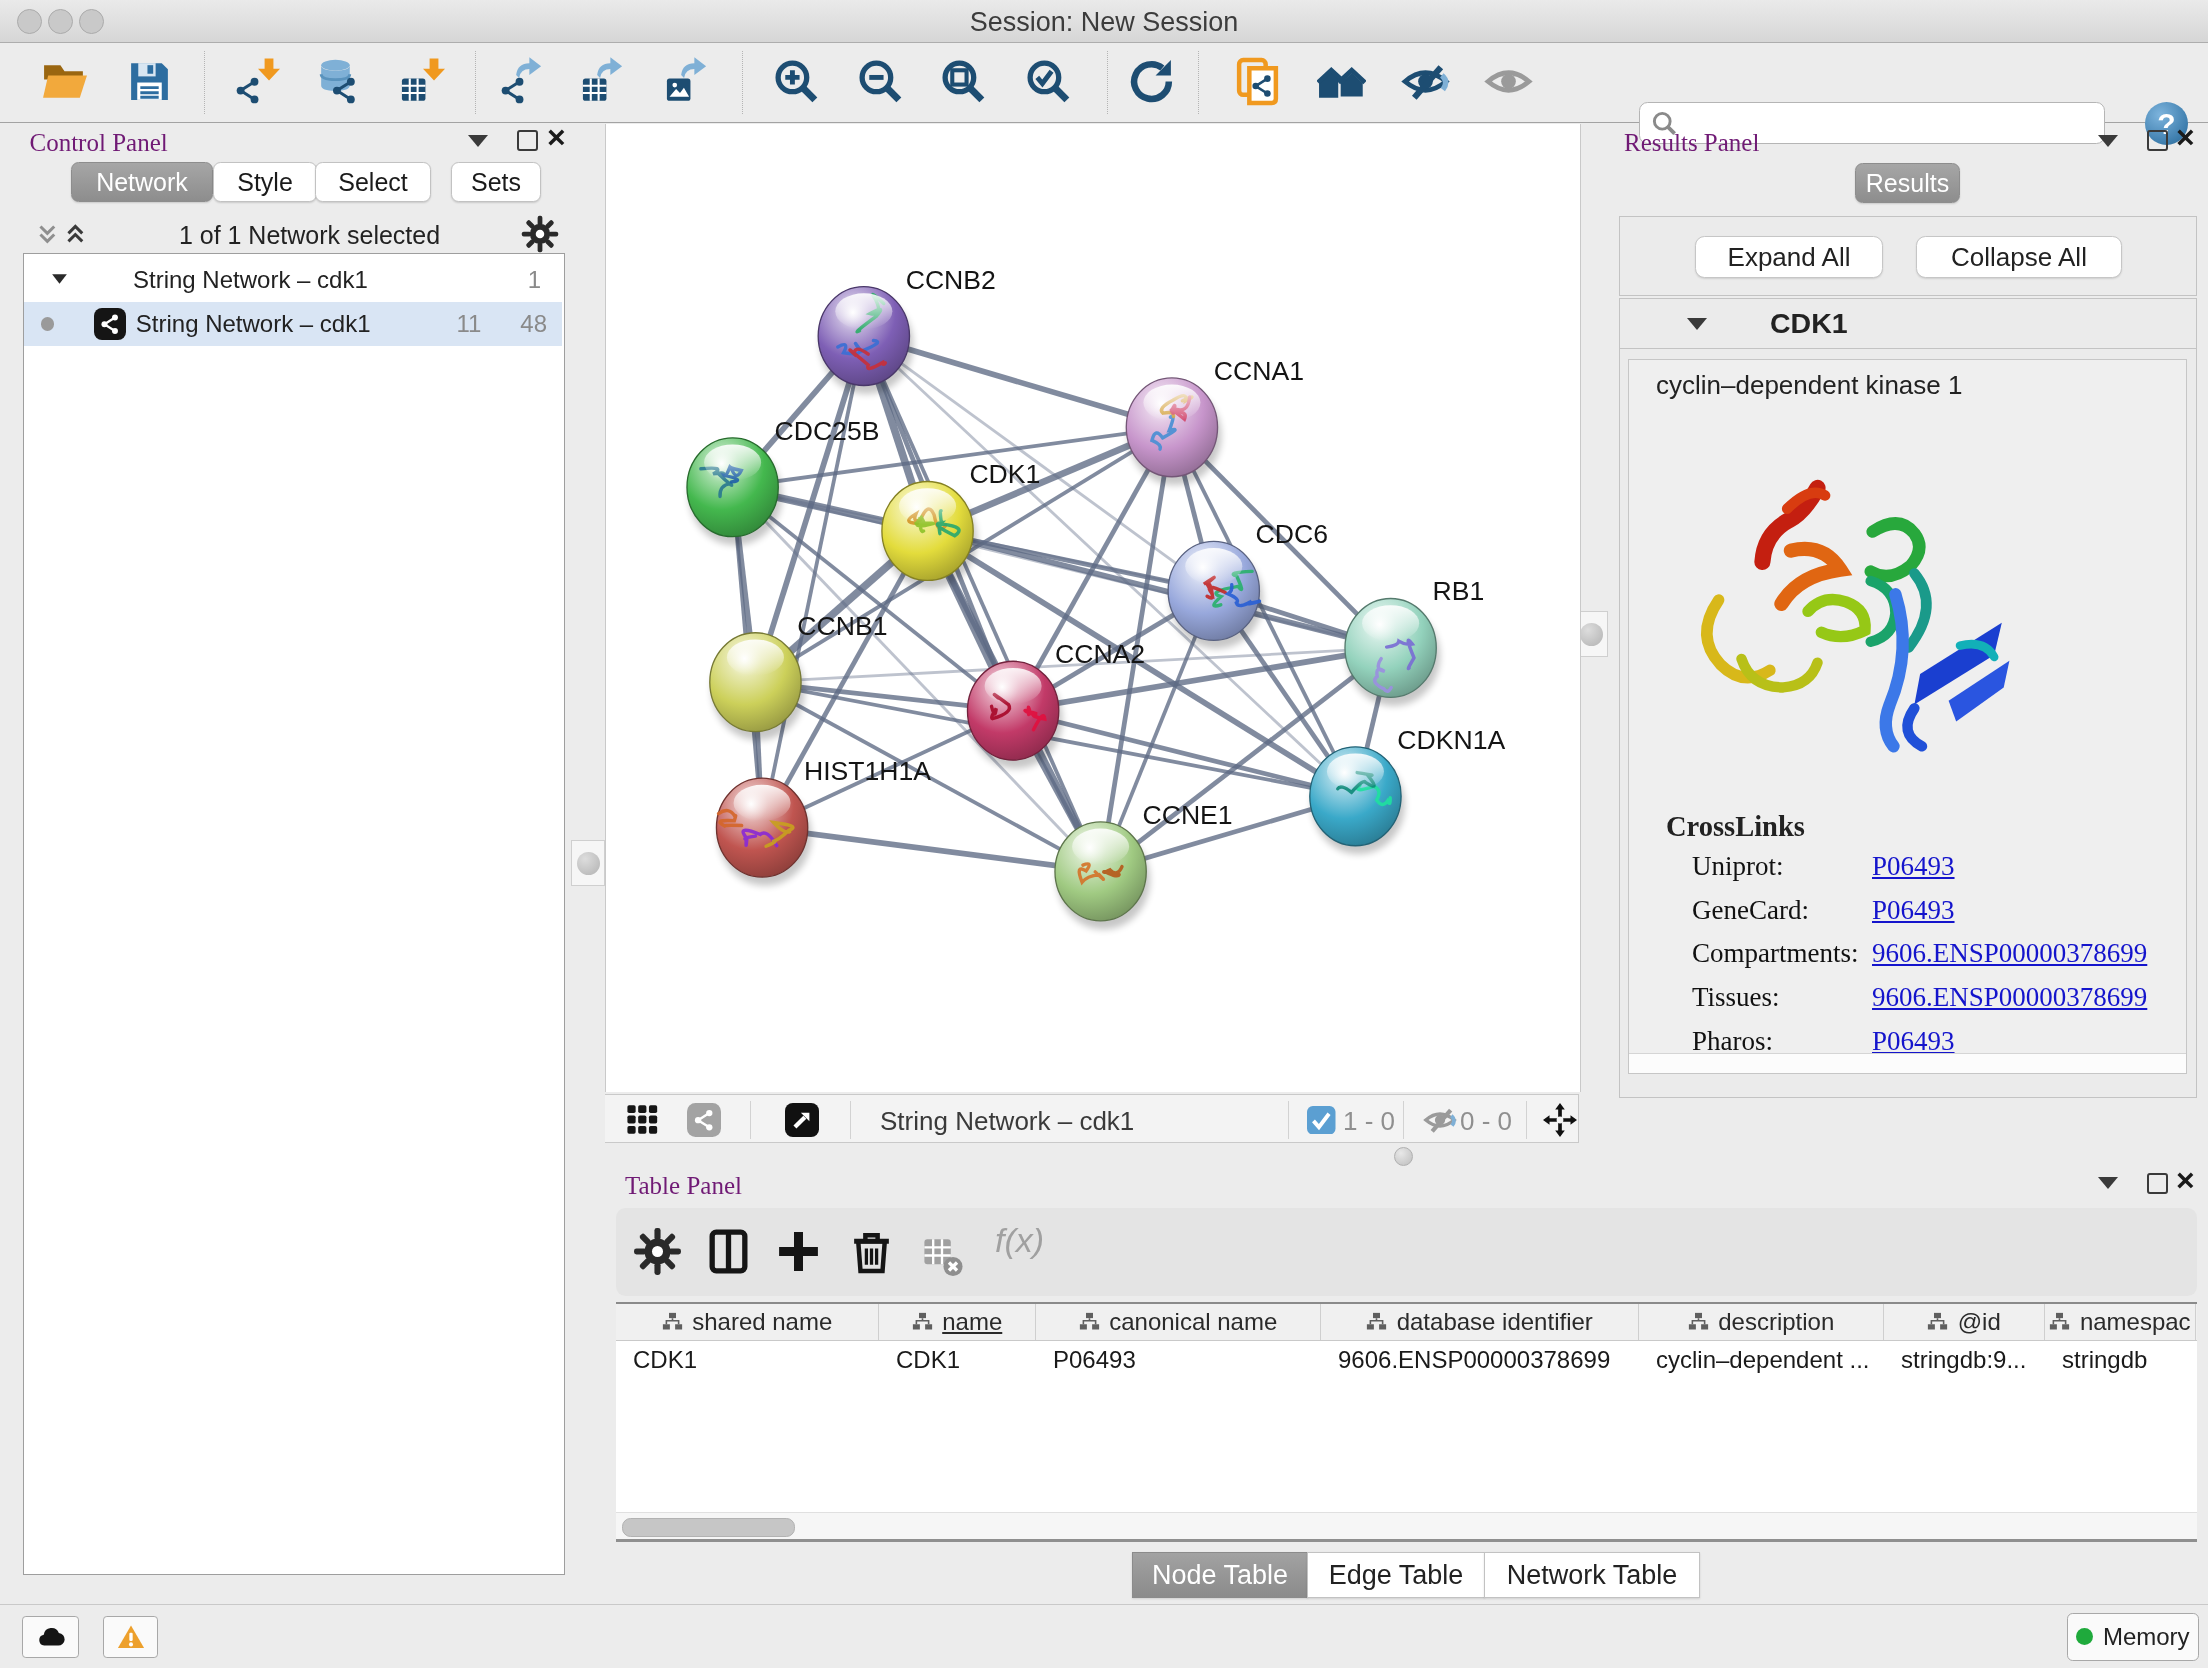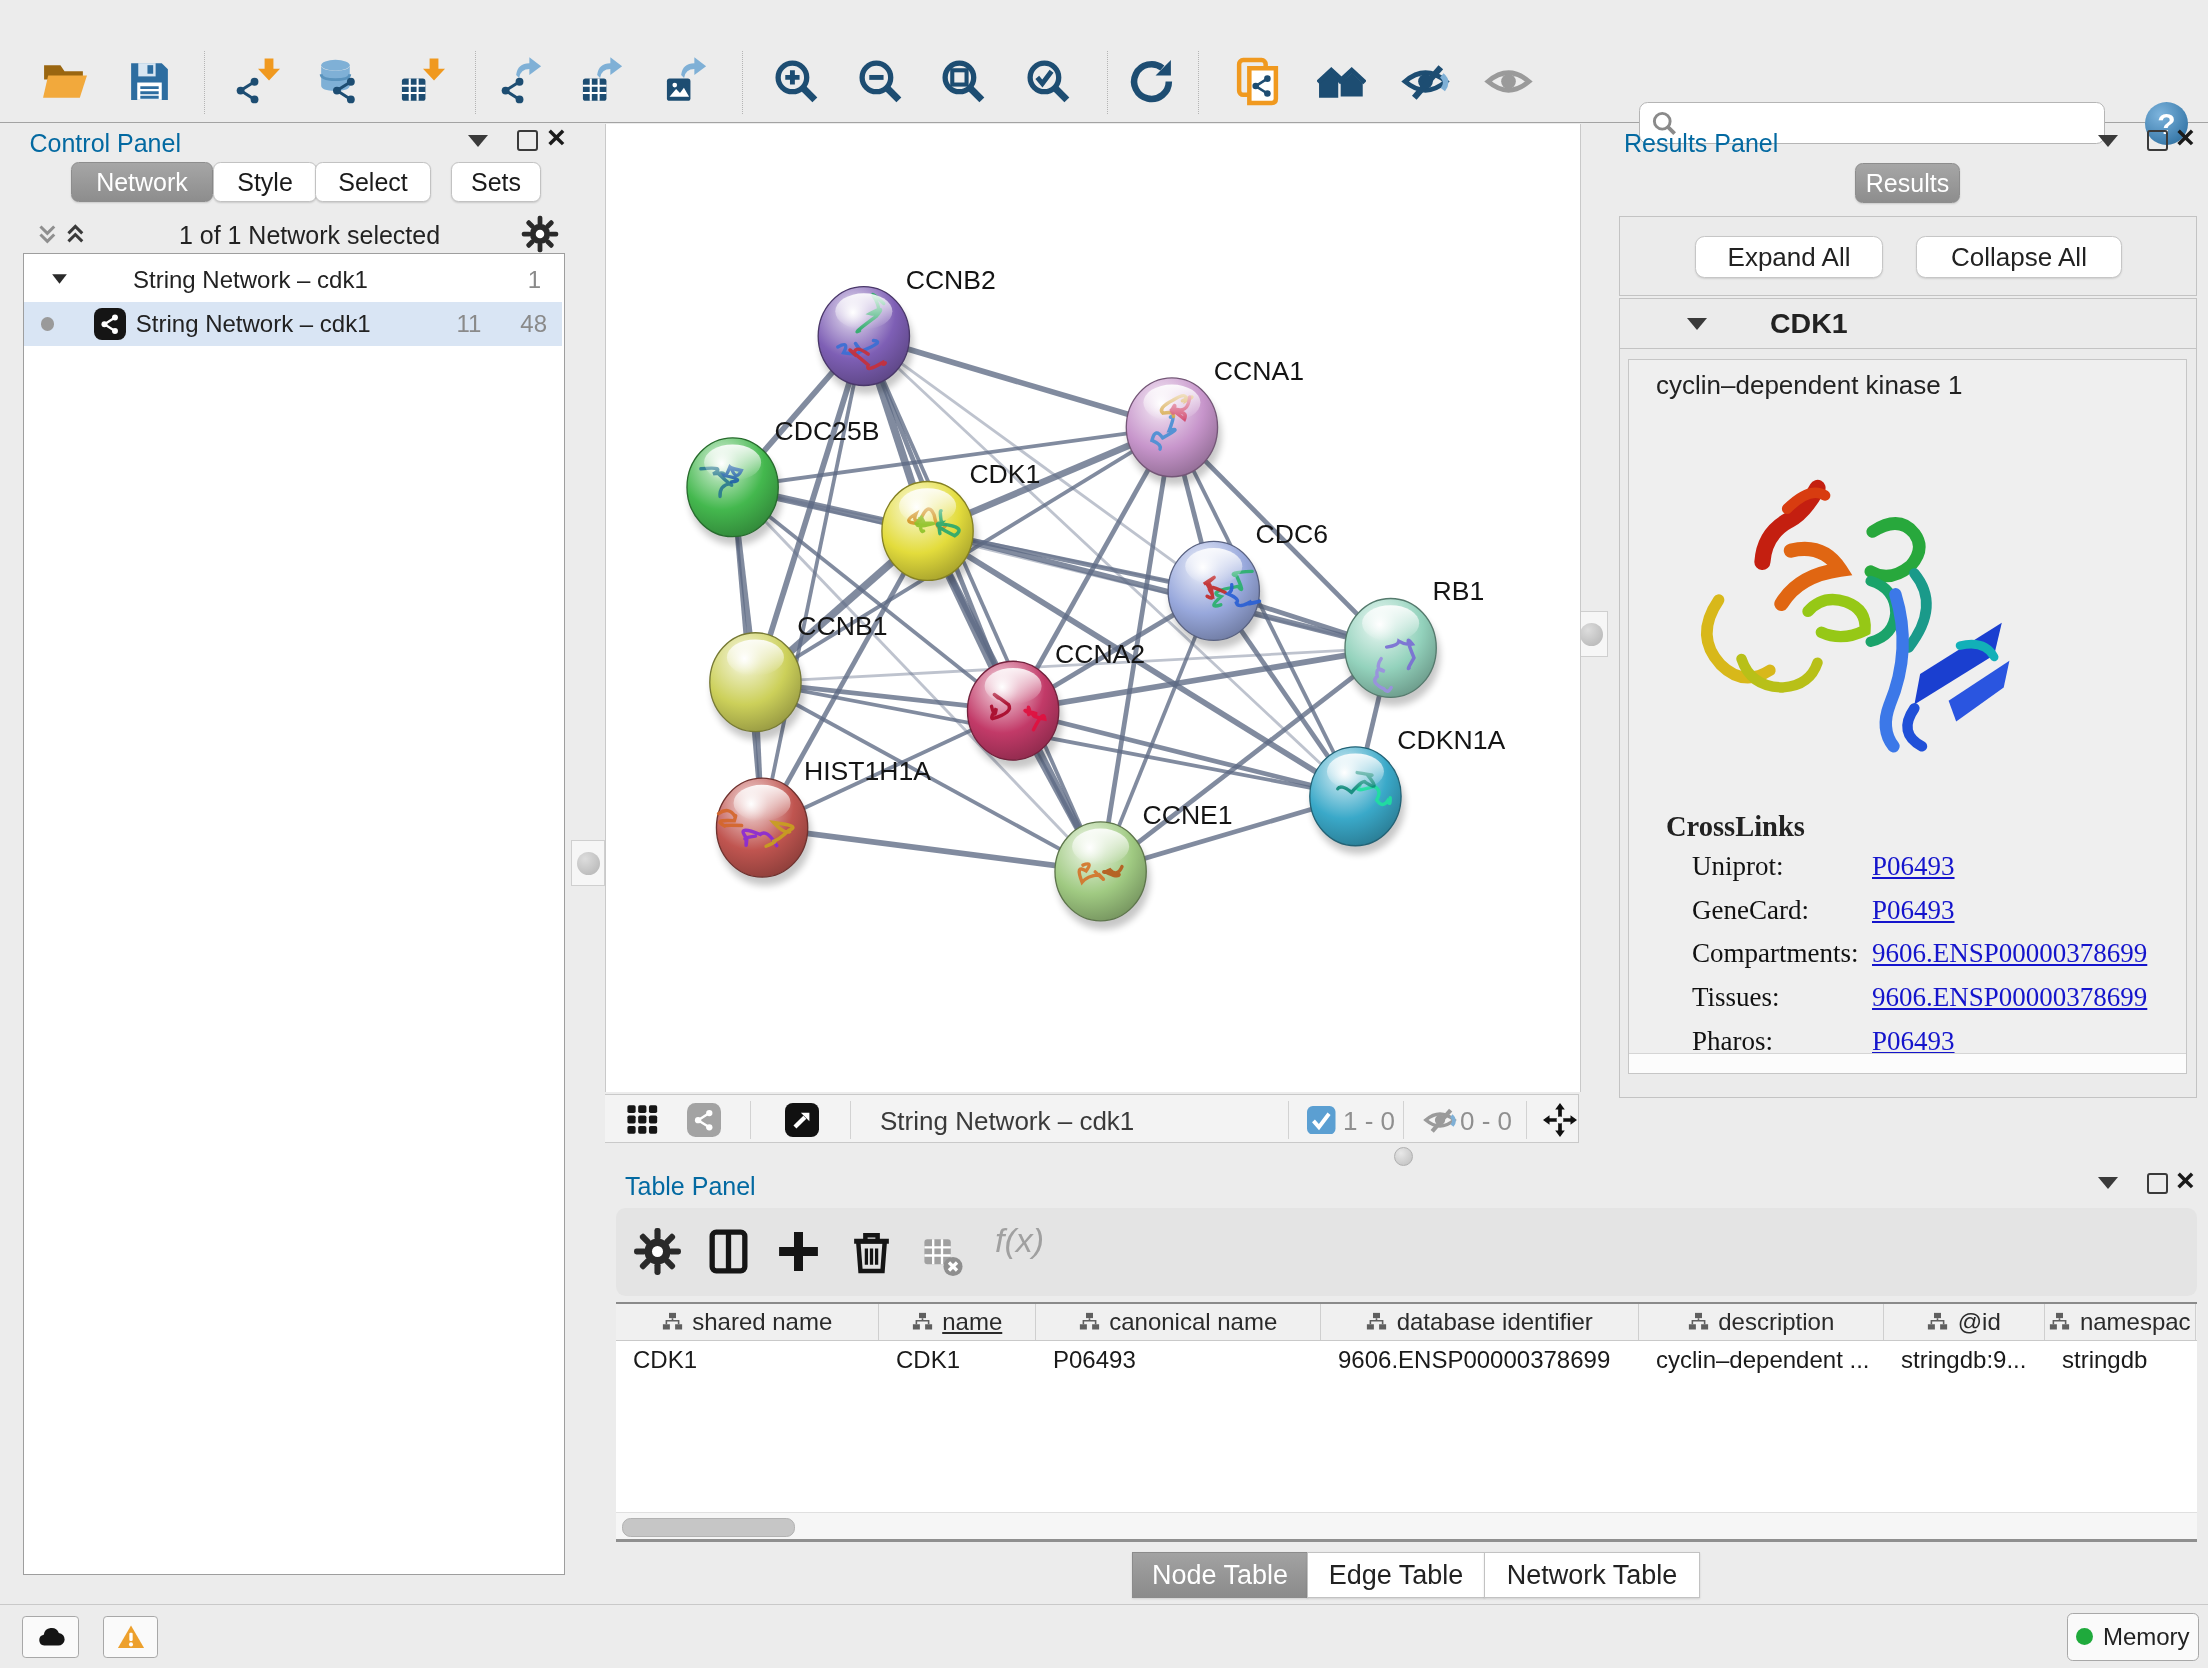--- a/index.html
+++ b/index.html
@@ -15,21 +15,21 @@
   #toolbar{left:0;top:43px;width:2208px;height:79px;background:#ececec;border-bottom:1px solid #a3a3a3;}
   .tool-btn{position:absolute;width:55px;height:55px;top:11.4px;display:flex;align-items:center;justify-content:center;}
   .tool-sep{position:absolute;top:7.6px;width:0;height:63px;border-left:1.9px dotted #b4b4b4;}
   #search-box{left:1639px;top:59px;width:466px;height:42px;background:#fff;border:1px solid #b5b5b5;
     border-radius:8.6px;display:flex;align-items:center;padding-left:11.4px;box-sizing:border-box;}
   #search-box input{border:none;outline:none;font-size:24px;width:399px;background:transparent;margin-left:7.6px;}
   #help-btn{left:2145px;top:59px;width:43px;height:43px;border-radius:50%;
     background:radial-gradient(circle at 35% 30%,#7db4dd,#3d7dad 70%,#2b648f);
     color:#fff;font-size:30px;font-weight:bold;display:flex;align-items:center;justify-content:center;}
   
-  .panel-title{font-size:25px;color:#0369a1;}
+  .panel-title{font-size:25px;color:#701a75;font-family:Liberation Serif, serif;}
   .tri-down-css{width:0;height:0;border-left:10.5px solid transparent;border-right:10.5px solid transparent;border-top:12.4px solid #3a3a3a;}
   .float-sq{width:17px;height:17px;border:2.9px solid #3a3a3a;border-radius:2.9px;}
   .close-x{font-size:32px;font-weight:bold;color:#1a1a1a;line-height:19px;}
   .tab{position:absolute;height:38px;background:#fff;border:1px solid #c2c2c2;border-radius:7.6px;
     display:flex;align-items:center;justify-content:center;font-size:25px;color:#1a1a1a;
     box-shadow:0 1px 1.9px rgba(0,0,0,.15);}
   .tab.selected{background:linear-gradient(#a6a6a6,#8d8d8d);color:#fff;border-color:#8d8d8d;}
   
   #net-tree-box{left:23px;top:253px;width:540px;height:1320px;background:#fff;border:1px solid #9e9e9e;}
   .tree-row{position:absolute;left:0;width:538px;height:44px;display:flex;align-items:center;font-size:24px;}
@@ -76,20 +76,26 @@
   #memory-btn{left:2067px;top:7.6px;width:130px;height:46px;background:#fafafa;border:1.9px solid #a8a8a8;border-radius:5.7px;
     position:absolute;display:flex;align-items:center;justify-content:center;gap:9.5px;font-size:24px;}
   #memory-dot{width:17px;height:17px;border-radius:50%;background:#1faa3c;}
   svg{display:block;}
 </style>
 </head>
 <body>
 
 <div id="app">
 
+  <div id="titlebar" class="abs">
+    <div class="traffic abs" style="left:17px"></div>
+    <div class="traffic abs" style="left:48px"></div>
+    <div class="traffic abs" style="left:79px"></div>
+    <div id="win-title" class="abs">Session: New Session</div>
+  </div>
 
   <div id="toolbar" class="abs">
     <div id="toolbar-icons">
         <div class="tool-btn" style="left: 37px;">
           <span style="width:49px;height:49px">
             <svg viewBox="0 0 24 24" width="100%" height="100%">
               <path d="M2 4h8l2 3h9v4H2z" fill="#9a6610"></path>
               <path d="M4 9h19l-3.5 11H1.5z" fill="#f2a93c"></path>
             </svg>
           </span>

